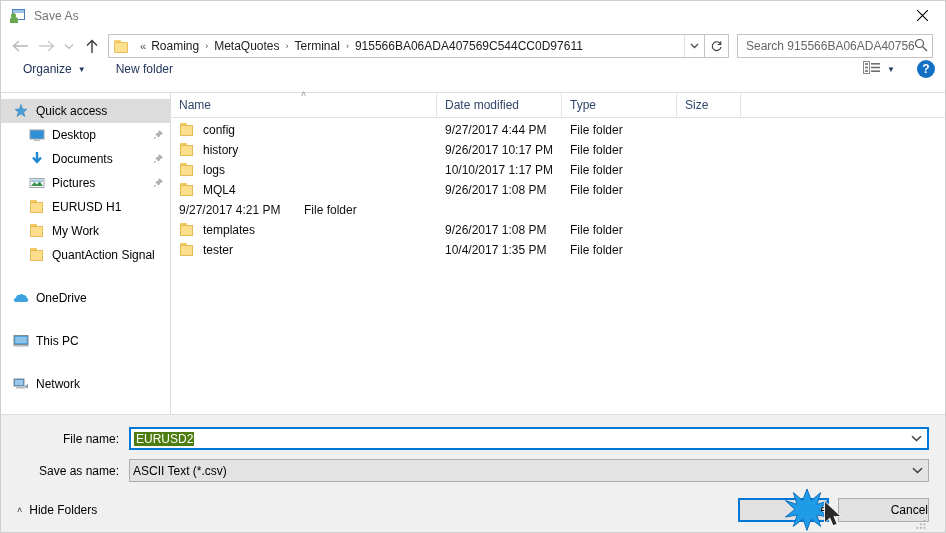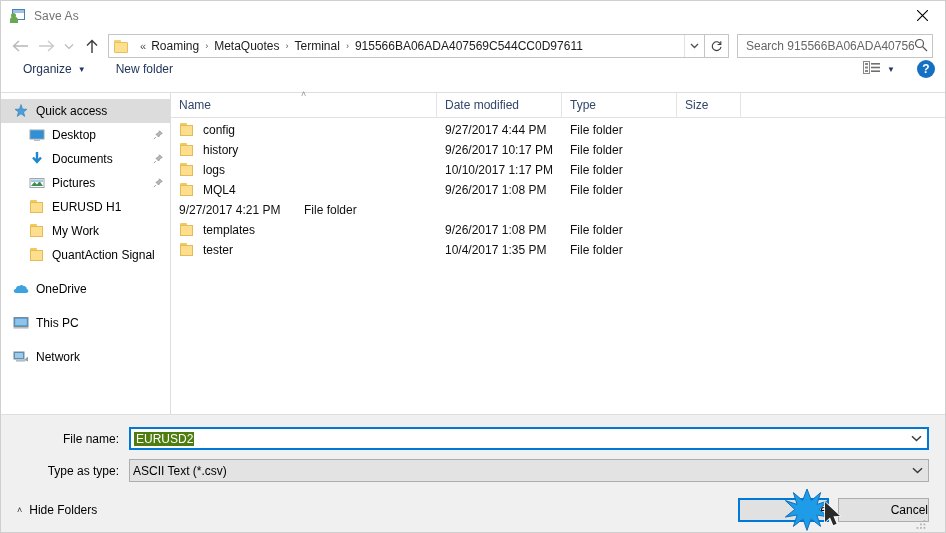--- a/index.html
+++ b/index.html
@@ -149,21 +149,21 @@
     height: 24px; display: flex; align-items: center;
     padding-right: 6px; cursor: default; font-size: 12px; color: #000;
     white-space: nowrap;
   }
   .nav-item.selected { background: #dcdcdc; }
   .nav-ico { width: 16px; height: 16px; flex: 0 0 16px; margin-right: 7px; position: relative; }
   .nav-label { flex: 1 1 auto; overflow: hidden; }
   .pin { width: 12px; flex: 0 0 12px; display: flex; justify-content: center; }
   .lvl1 { padding-left: 28px; }
   .lvl0 { padding-left: 12px; }
-  .nav-group { margin-top: 10px; align-items: center; }
+  .nav-group { margin-top: 19px; align-items: center; }
   
   .f-ico .tab { position: absolute; left: 1px; top: 1px; width: 7px; height: 3px; background: #f3c95f; border-radius: 1px 1px 0 0;}
   .f-ico .body { position: absolute; left: 1px; top: 3px; width: 13px; height: 11px; background: #fcde8c; border: 1px solid #e3bb58;}
 
   
   .filepane { flex: 1 1 auto; display: flex; flex-direction: column; min-width: 0; background: #fff; }
   .colhead {
     height: 25px; flex: 0 0 25px; display: flex; align-items: stretch;
     border-bottom: 1px solid #e2e2e2; position: relative;
   }
@@ -567,21 +567,21 @@
         <div class="combo-val"><span class="sel">EURUSD2</span></div>
         <div class="combo-arrow">
           <svg width="11" height="7" viewBox="0 0 11 7">
               <path d="M1 1.3 L5.5 5.5 L10 1.3" stroke="#3b3b3b" stroke-width="1.5" fill="none"></path>
             </svg>
         </div>
       </div>
     </div>
 
     <div class="formrow">
-      <div class="formlabel">Type as type:</div>
+      <div class="formlabel">Save as name:</div>
       <div class="combo disabled">
         <div class="combo-val">ASCII Text (*.csv)</div>
         <div class="combo-arrow">
           <svg width="11" height="7" viewBox="0 0 11 7">
               <path d="M1 1.3 L5.5 5.5 L10 1.3" stroke="#3b3b3b" stroke-width="1.5" fill="none"></path>
             </svg>
         </div>
       </div>
     </div>
 

